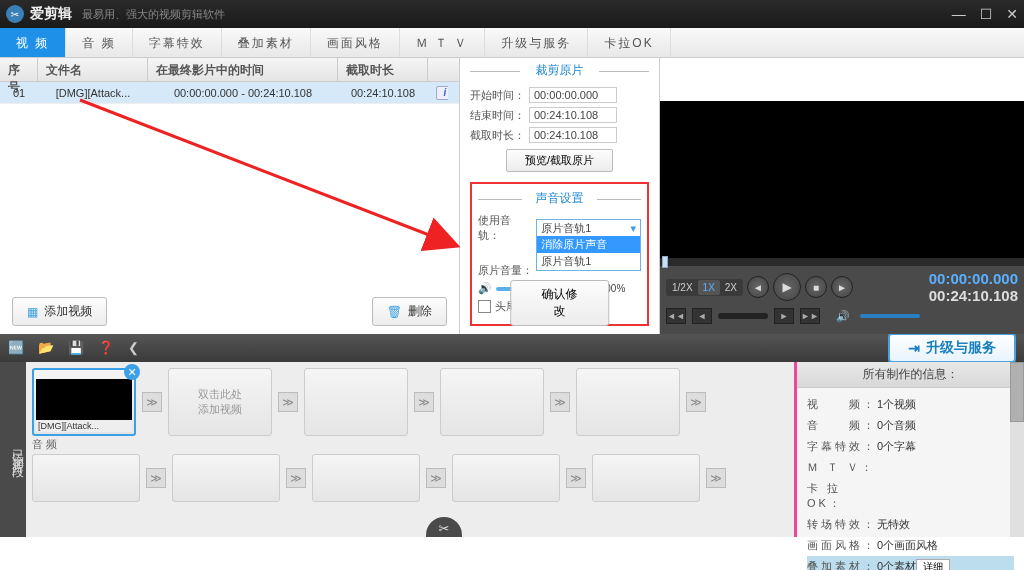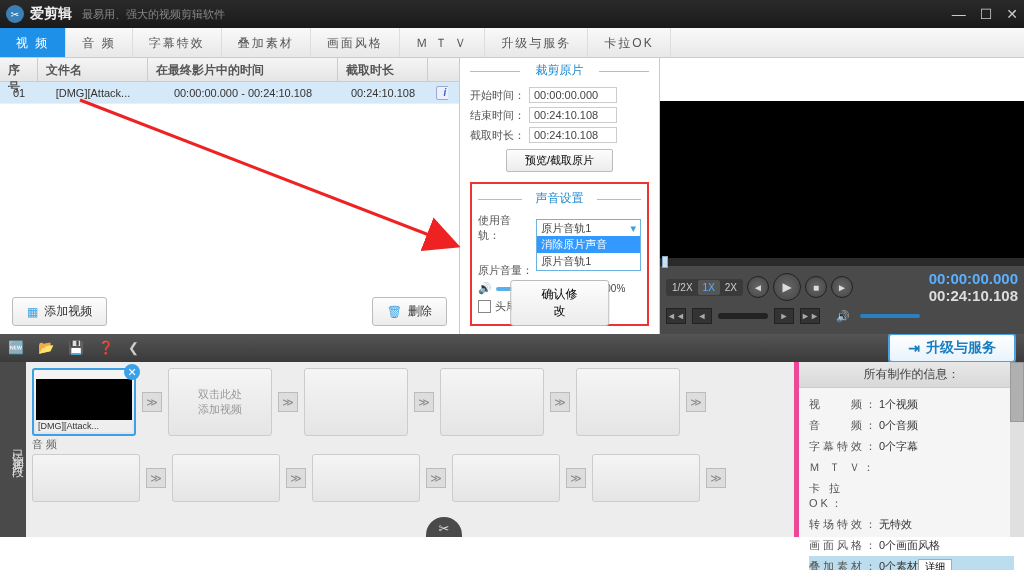--- a/index.html
+++ b/index.html
@@ -82,21 +82,21 @@
 .clip { width: 104px; height: 68px; background: linear-gradient(#f5f5f5,#e5e5e5); border: 1px solid #ccc; border-radius: 3px; position: relative; display: flex; align-items: center; justify-content: center; font-size: 11px; color: #999; }
 .clip.filled { border: 2px solid #3aa0e8; padding: 2px; }
 .clip.filled .thumb { width: 100%; height: 46px; background: #000; }
 .clip.filled .clip-name { position: absolute; bottom: 2px; left: 2px; right: 2px; background: #eee; font-size: 9px; color: #333; padding: 1px 2px; overflow: hidden; white-space: nowrap; }
 .clip .close { position: absolute; top: -6px; right: -6px; width: 16px; height: 16px; background: #3aa0e8; border-radius: 50%; color: #fff; font-size: 11px; display: flex; align-items: center; justify-content: center; cursor: pointer; }
 .trans-arrow { width: 20px; height: 20px; background: #ddd; border: 1px solid #bbb; display: flex; align-items: center; justify-content: center; color: #888; font-size: 11px; }
 .clip.audio { height: 48px; width: 108px; }
 .audio-label { position: absolute; left: 6px; top: 75px; font-size: 11px; color: #666; }
 .scissors { position: absolute; bottom: -2px; left: 400px; width: 36px; height: 22px; background: #4a4a4a; border-radius: 18px 18px 0 0; color: #ddd; font-size: 13px; display: flex; align-items: center; justify-content: center; }
 
-.info-panel { width: 230px; background: #f5f5f5; border-left: 5px solid #ec4899; font-size: 11px; }
+.info-panel { width: 230px; background: #f5f5f5; border-left: 3px solid #ec4899; font-size: 11px; }
 .info-title { background: linear-gradient(#e8e8e8,#d8d8d8); padding: 4px; text-align: center; font-size: 12px; color: #444; border-bottom: 1px solid #ccc; }
 .info-body { padding: 6px 10px; }
 .info-row { display: flex; padding: 3px 0; color: #555; }
 .info-row .k { width: 70px; letter-spacing: 3px; }
 .info-row .v { color: #333; }
 .info-row.hl { background: #bde; }
 .detail-btn { float: right; font-size: 10px; padding: 0 6px; border: 1px solid #aaa; background: #fff; cursor: pointer; }
 .scrollbar { position: absolute; right: 0; top: 0; bottom: 0; width: 14px; background: #e0e0e0; }
 .scrollbar .sthumb { width: 100%; height: 60px; background: #b0b0b0; border: 1px solid #999; }
 

